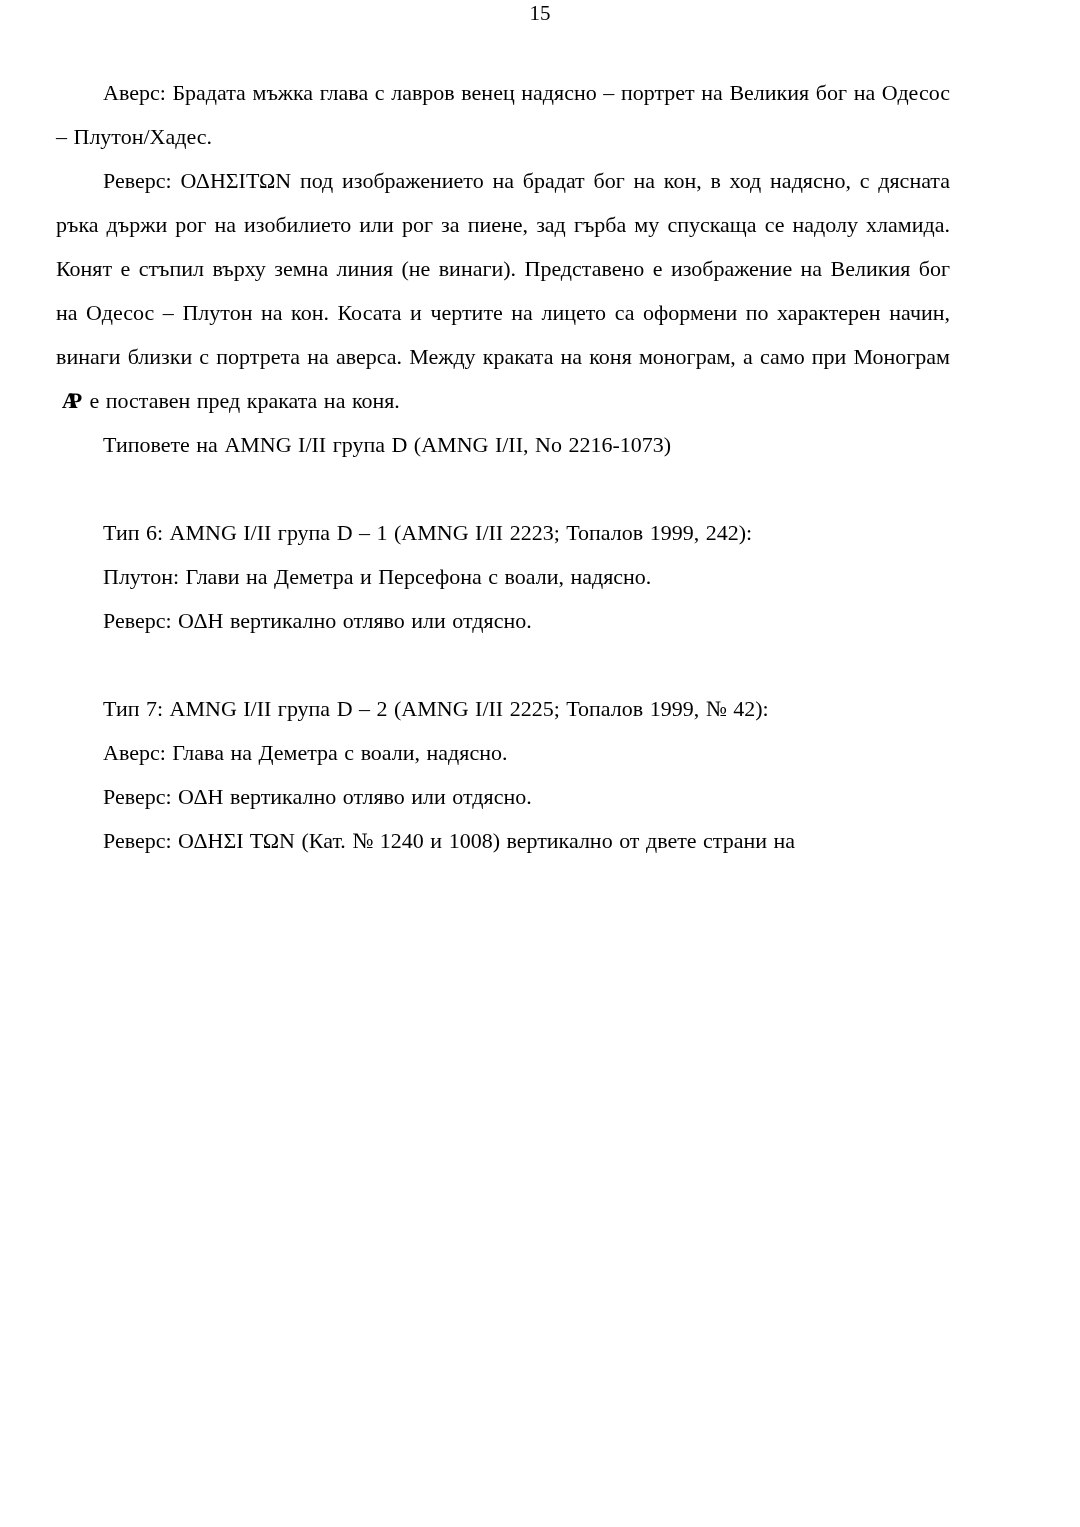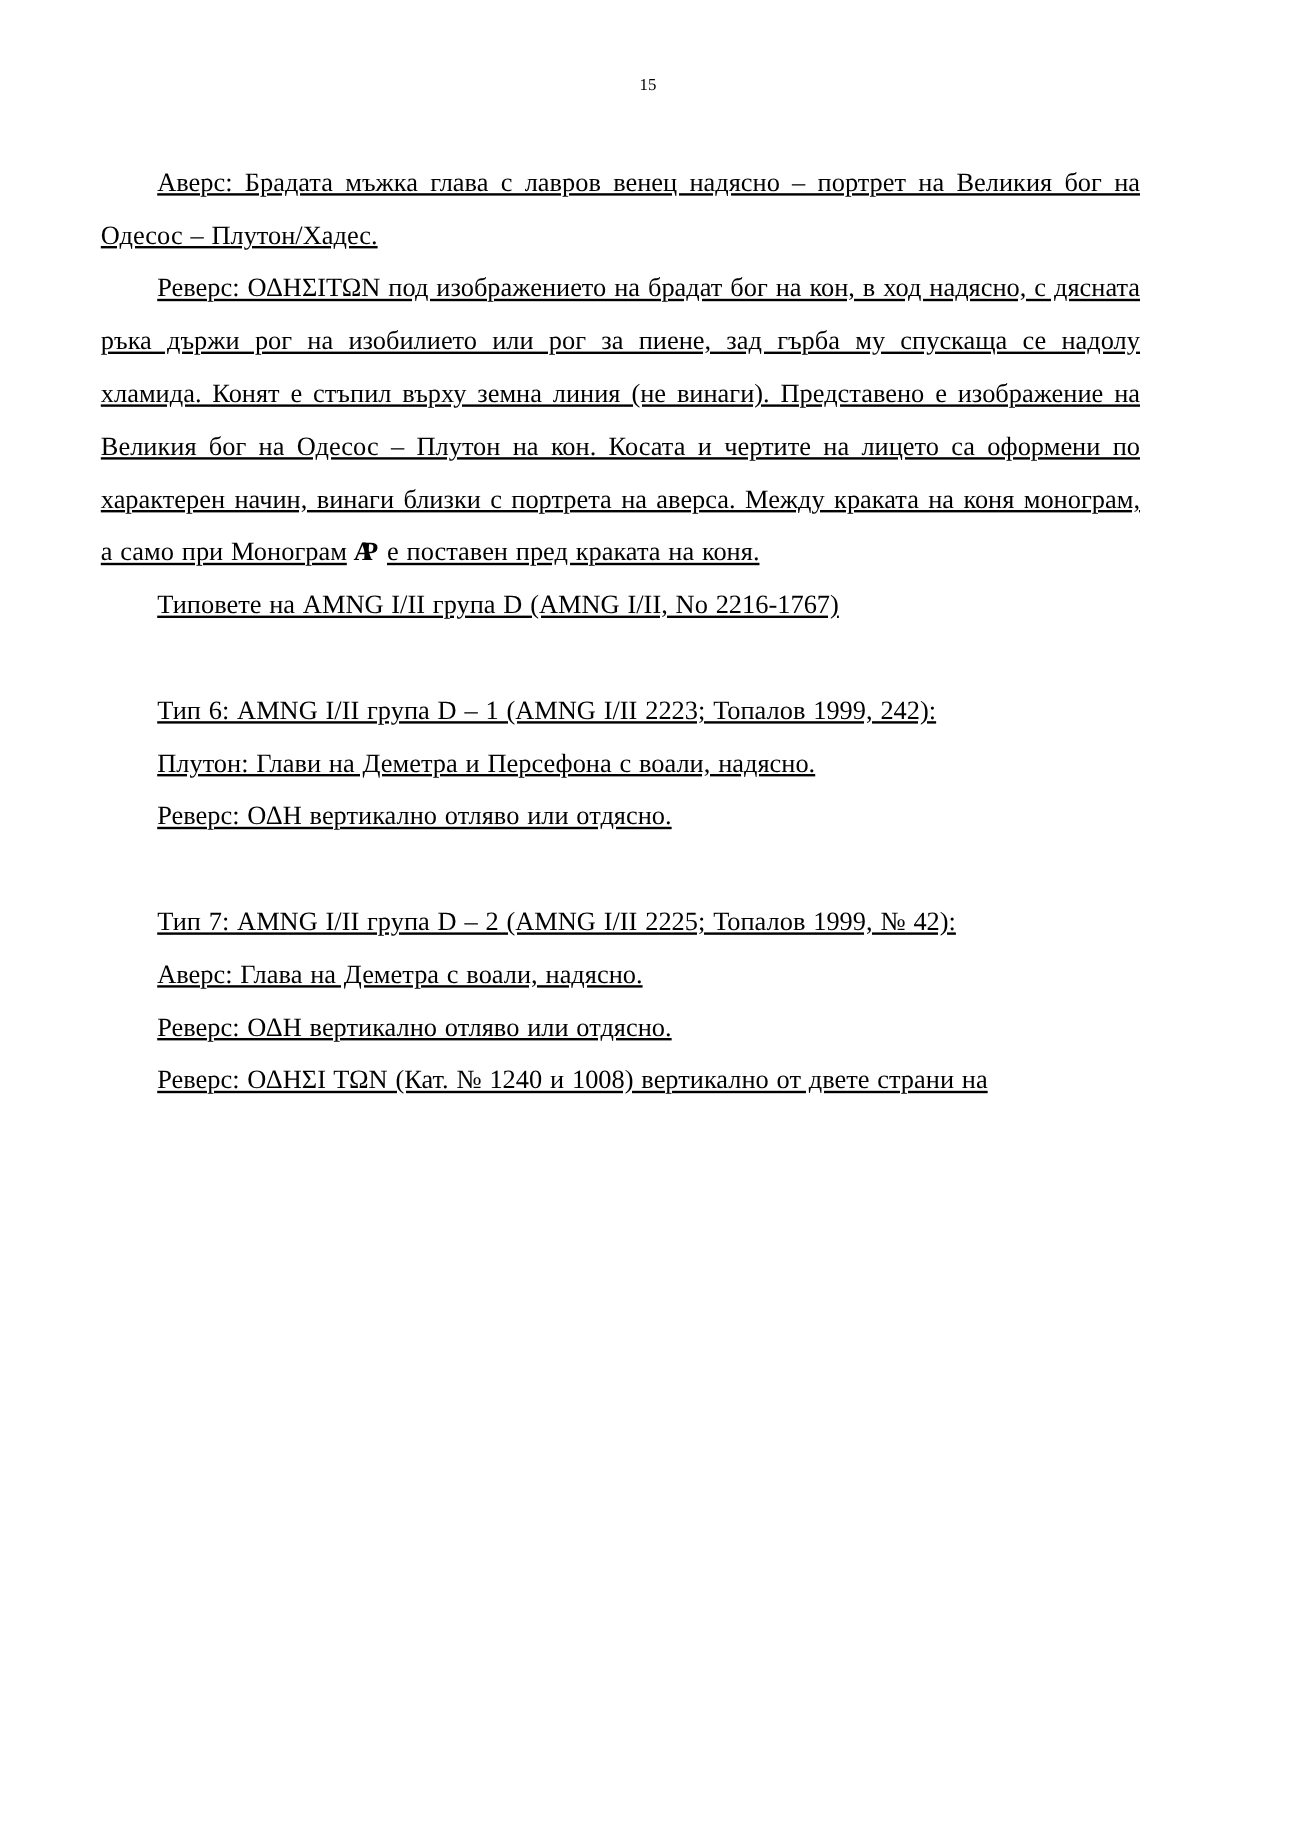--- a/index.html
+++ b/index.html
@@ -11,28 +11,26 @@
     position: relative;
     width: 1080px;
     height: 1527px;
     background: #ffffff;
     color: #000000;
     font-family: "Liberation Serif", "DejaVu Serif", serif;
     overflow: hidden;
     box-sizing: border-box;
   }
   .page-number {
-    padding-top: 59px;
     text-align: center;
-    font-size: 14px;
+    font-size: 21px;
     line-height: 26px;
   }
   .content {
-    margin: 45px 130px 0 84px; 
-    text-decoration: underline;
+    margin: 45px 130px 0 56px; 
   }
   .para {
     margin: 0;
     font-size: 22px;
     line-height: 44px;
     text-align: justify;
     text-indent: 47px;
     word-spacing: 1px;
   }
   .section-gap {
@@ -55,21 +53,21 @@
 <div class="page">
 
   <div class="page-number">15</div>
 
   <div class="content">
 
     <p class="para">Аверс: Брадата мъжка глава с лавров венец надясно – портрет на Великия бог на Одесос – Плутон/Хадес.</p>
 
     <p class="para"><span>Реверс: ΟΔΗΣΙΤΩΝ под изображението на брадат бог на кон, в ход надясно, с дясната ръка държи рог на изобилието или рог за пиене, зад гърба му спускаща се надолу хламида. Конят е стъпил върху земна линия (не винаги). Представено е изображение на Великия бог на Одесос – Плутон на кон. Косата и чертите на лицето са оформени по характерен начин, винаги близки с портрета на аверса. Между краката на коня монограм, а само при Монограм</span><span class="monogram">ΑΡ</span><span>е поставен пред краката на коня.</span></p>
 
-    <p class="para">Типовете на AMNG I/II група D (AMNG I/II, No 2216-1767)</p>
+    <p class="para">Типовете на AMNG I/II група D (AMNG I/II, No 2216-1073)</p>
 
     <section>
       <p class="para section-gap">Тип 6: AMNG I/II група D – 1 (AMNG I/II 2223; Топалов 1999, 242):</p>
       <p class="para">Плутон: Глави на Деметра и Персефона с воали, надясно.</p>
       <p class="para">Реверс: ΟΔΗ вертикално отляво или отдясно.</p>
     </section>
 
     <section>
       <p class="para section-gap">Тип 7: AMNG I/II група D – 2 (AMNG I/II 2225; Топалов 1999, № 42):</p>
       <p class="para">Аверс: Глава на Деметра с воали, надясно.</p>

